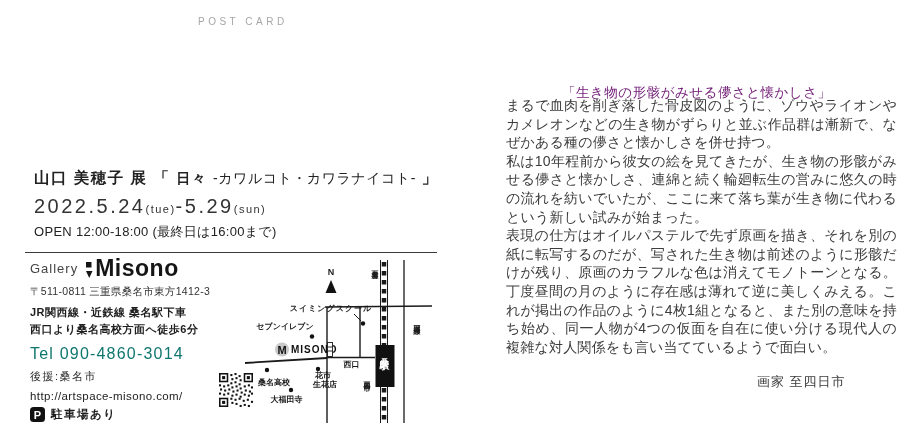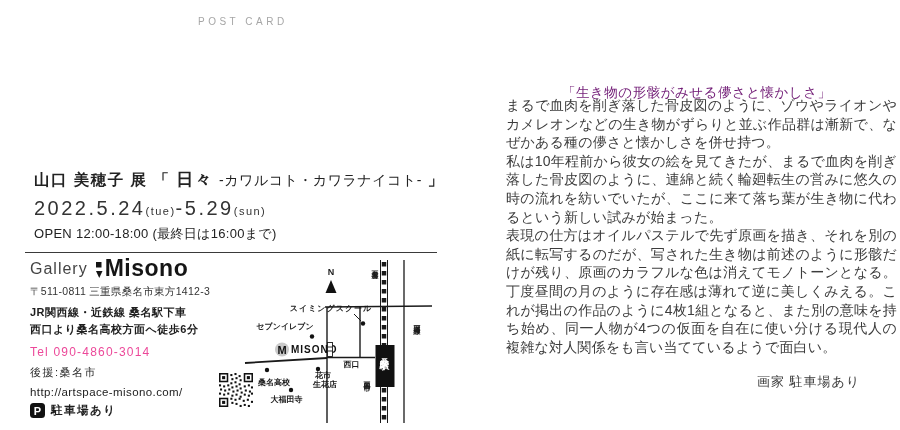--- a/index.html
+++ b/index.html
@@ -4,37 +4,37 @@
 <style>
   html,body{margin:0;padding:0;background:#ffffff;}
   .card{position:relative;width:900px;height:430px;background:#ffffff;overflow:hidden;
         font-family:"Liberation Sans","DejaVu Sans",sans-serif;color:#2f2f2f;}
 
   .postcard-label{position:absolute;left:198px;top:16px;font-size:10px;letter-spacing:3.5px;color:#a6a6a6;}
 
   
   .title-block{position:absolute;left:34px;top:168px;white-space:nowrap;}
   .title-line{font-size:15.5px;font-weight:600;letter-spacing:1.5px;color:#222;}
-  .title-line .t-main{font-size:17px;font-weight:700;}
+  .title-line .t-main{font-size:14px;font-weight:700;}
   .title-line .t-sub{font-size:14px;font-weight:400;letter-spacing:0.5px;}
   .date-line{margin-top:6px;font-size:20px;letter-spacing:2.5px;color:#333;font-weight:400;}
   .date-line .d-small{font-size:11px;letter-spacing:1.5px;color:#333;text-align:right;}
   .open-line{margin-top:5px;font-size:13px;letter-spacing:0.3px;font-weight:500;color:#222;}
 
   .divider{position:absolute;left:25px;top:252px;width:412px;border-top:1px solid #3a3a3a;height:0;}
 
   
   .gallery-block{position:absolute;left:30px;top:257px;width:198px;}
   .gallery-header{display:flex;align-items:center;gap:7px;}
-  .gallery-word{font-size:16px;letter-spacing:1px;color:#444;}
+  .gallery-word{font-size:13px;letter-spacing:1px;color:#444;}
   .misono-logo{display:flex;align-items:flex-end;font-weight:700;font-size:23px;letter-spacing:0.5px;color:#151515;line-height:1;}
   .misono-mark{margin-right:1px;}
   .addr{margin-top:5px;font-size:10.5px;letter-spacing:0.3px;color:#333;}
   .access{margin-top:5px;font-size:11px;font-weight:700;line-height:16.5px;color:#1e1e1e;letter-spacing:0.5px;}
-  .tel{margin-top:8px;font-size:12px;letter-spacing:1.2px;color:#ec4899;}
+  .tel{margin-top:8px;font-size:16px;letter-spacing:1.2px;color:#0f766e;}
   .support{margin-top:6px;font-size:11px;letter-spacing:1.5px;color:#2b2b2b;}
   .url{margin-top:6px;font-size:11.5px;letter-spacing:0.4px;color:#222;}
   .parking{margin-top:5px;display:flex;align-items:center;gap:6px;}
   .p-icon{width:15px;height:15px;background:#111;color:#fff;border-radius:3.5px;font-size:11px;font-weight:700;
           display:flex;align-items:center;justify-content:center;}
   .p-label{font-size:11.5px;font-weight:700;letter-spacing:1.5px;color:#1e1e1e;}
 
   .qr{position:absolute;left:219px;top:373px;width:34px;height:34px;}
 
   .map-svg{position:absolute;left:230px;top:254px;width:202px;height:170px;}
@@ -222,18 +222,18 @@
     </g>
 
     <text x="145" y="11" class="vtext">至名古屋</text>
     <text x="137" y="122" class="vtext">至四日市</text>
     <text x="187" y="66" class="vtext">国道一号線</text>
   </svg>
 
   <div class="essay-quote">「生き物の形骸がみせる儚さと懐かしさ」</div>
   <div class="essay-body">
     <p>まるで血肉を削ぎ落した骨皮図のように、ゾウやライオンやカメレオンなどの生き物がずらりと並ぶ作品群は漸新で、なぜかある種の儚さと懐かしさを併せ持つ。</p>
-    <p>私は10年程前から彼女の絵を見てきたが、まるで血肉を削ぎ落した骨皮図のように、連綿と続く輪廻転生の営みに悠久の時の流れを紡いでいたが、ここに来て落ち葉が生き物に代わるという新しい試みが始まった。</p>
+    <p>私は10年程前から彼女の絵を見てきたが、生き物の形骸がみせる儚さと懐かしさ、連綿と続く輪廻転生の営みに悠久の時の流れを紡いでいたが、ここに来て落ち葉が生き物に代わるという新しい試みが始まった。</p>
     <p>表現の仕方はオイルパステルで先ず原画を描き、それを別の紙に転写するのだが、写された生き物は前述のように形骸だけが残り、原画のカラフルな色は消えてモノトーンとなる。丁度昼間の月のように存在感は薄れて逆に美しくみえる。これが掲出の作品のように4枚1組となると、また別の意味を持ち始め、同一人物が4つの仮面を自在に使い分ける現代人の複雑な対人関係をも言い当てているようで面白い。</p>
   </div>
-  <div class="essay-signature">画家 駐車場あり</div>
+  <div class="essay-signature">画家 至四日市</div>
 
 </div>
 
 </body></html>

